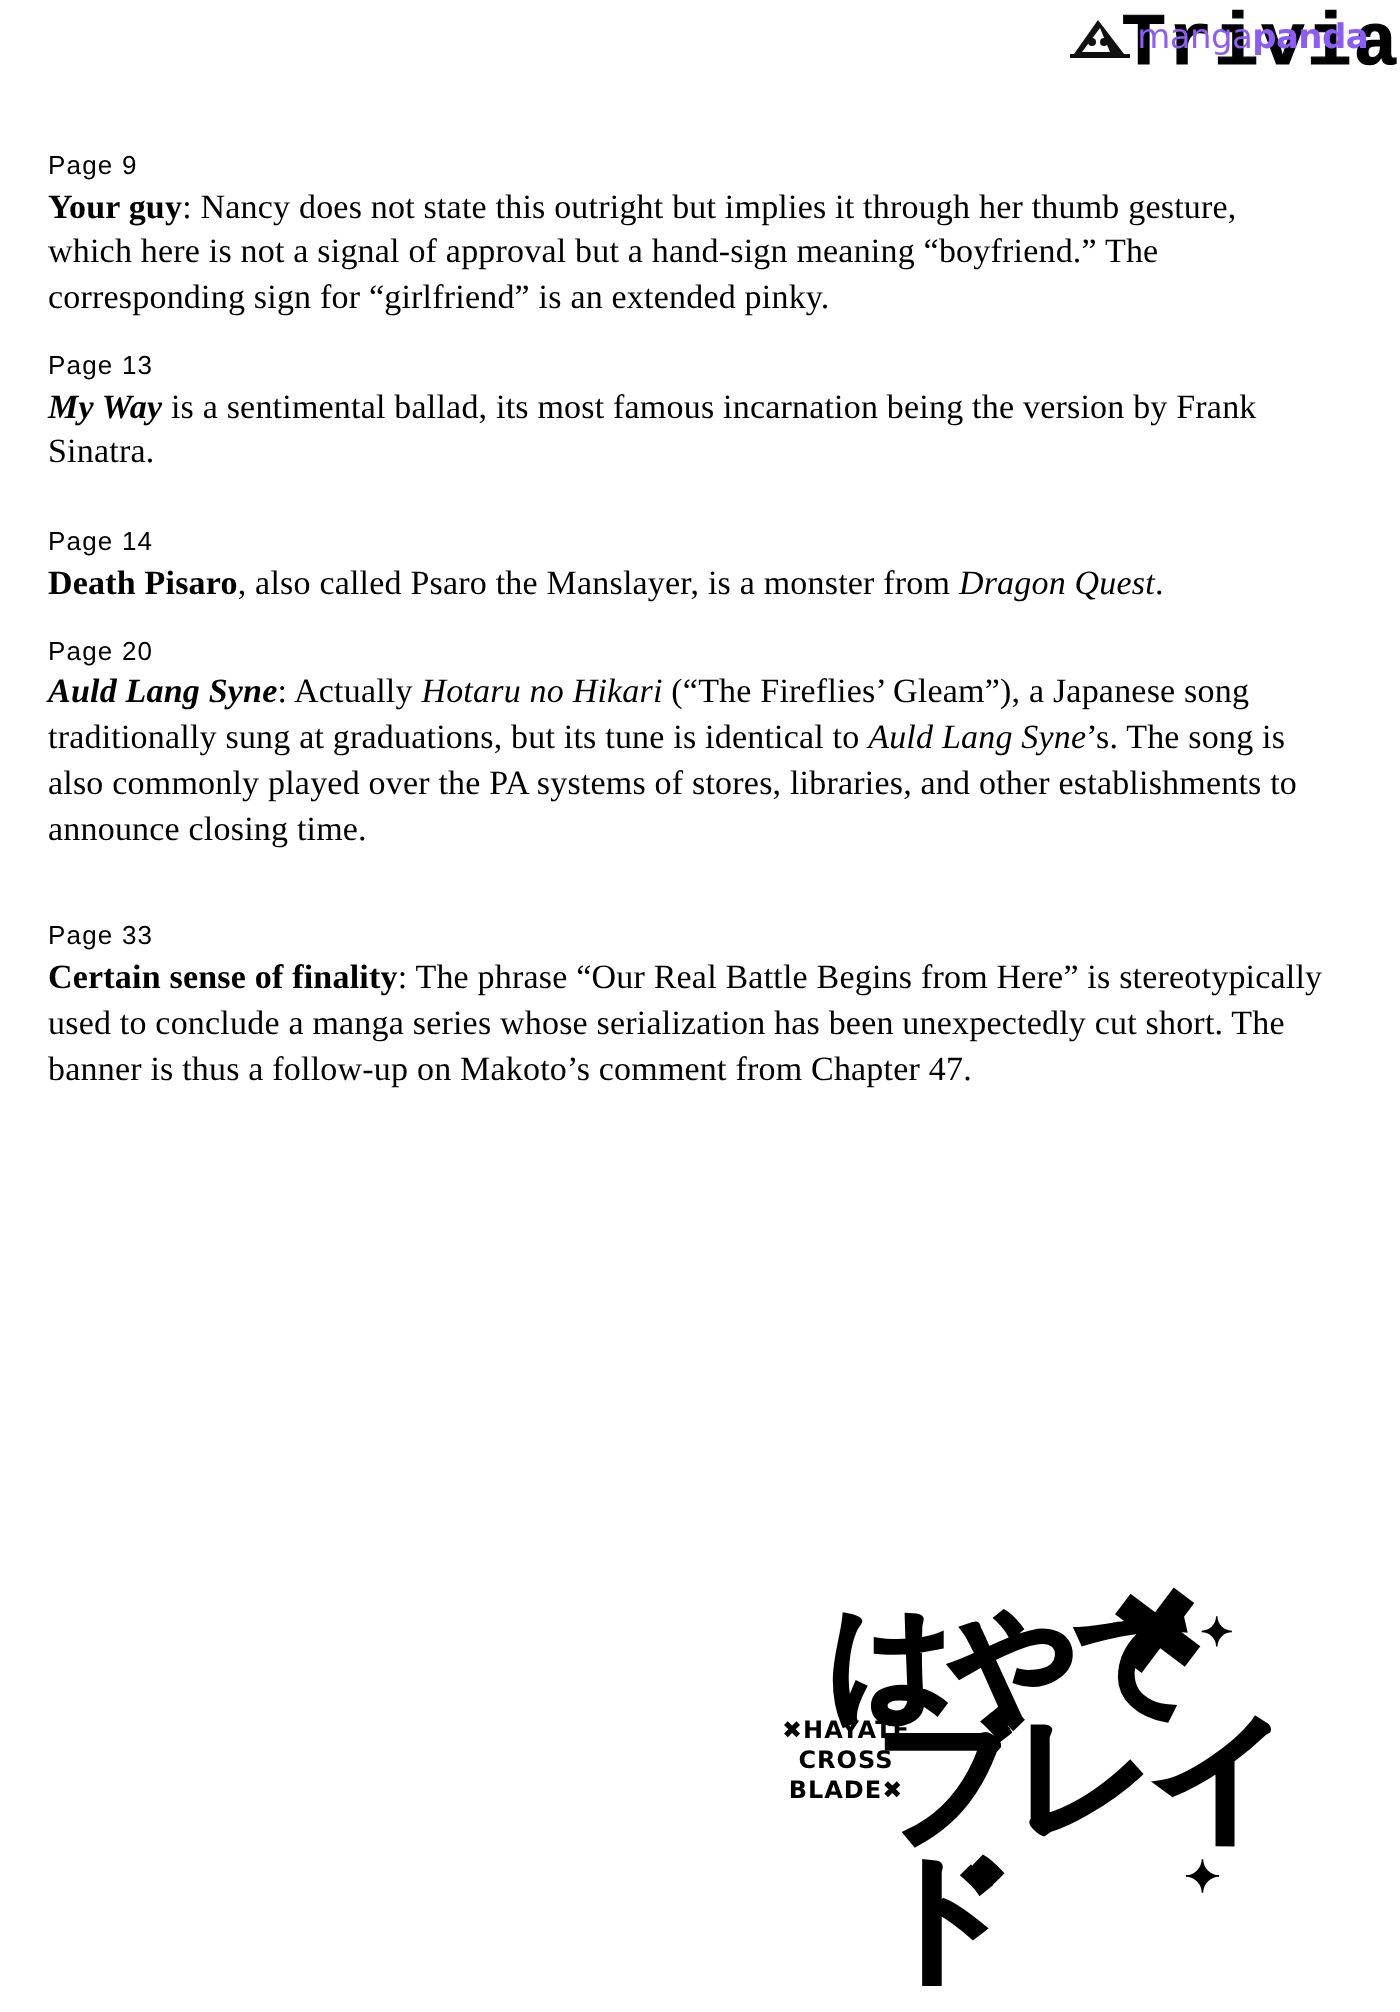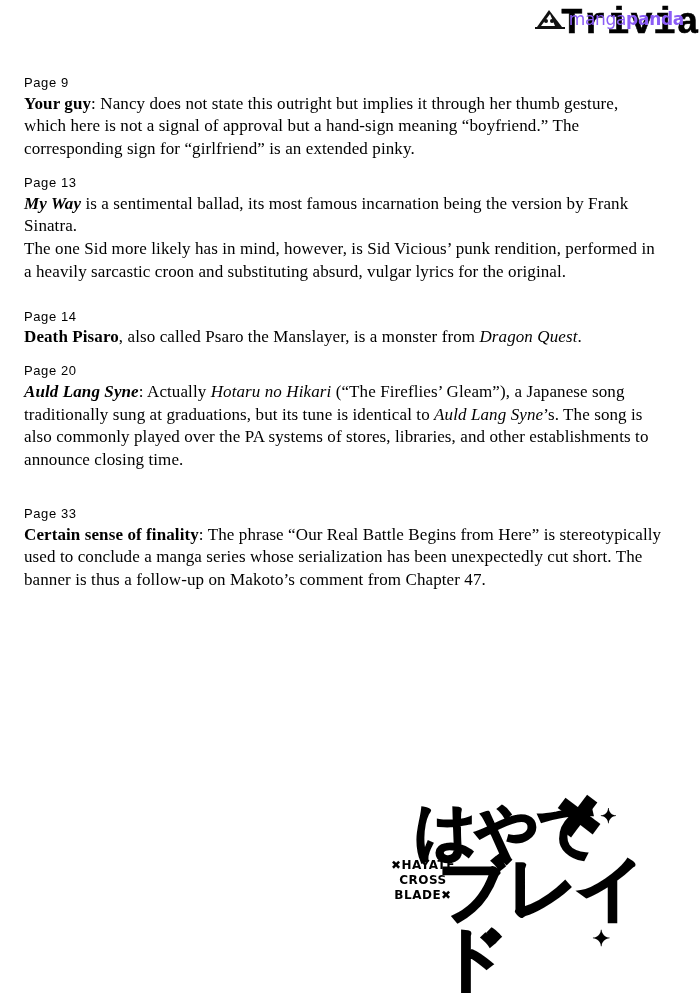--- a/index.html
+++ b/index.html
@@ -180,21 +180,20 @@
   </div>
 
   <div class="content" id="trivia-content">
       <div class="entry">
         <div class="page-label">Page 9</div>
         <p class="para"><span class="term">Your guy</span><span>: Nancy does not state this outright but implies it through her thumb gesture, which here is not a signal of approval but a hand-sign meaning “boyfriend.” The corresponding sign for “girlfriend” is an extended pinky.</span></p>
       </div>
       <div class="entry">
         <div class="page-label">Page 13</div>
         <p class="para"><span class="term-ital">My Way</span><span> is a sentimental ballad, its most famous incarnation being the version by Frank Sinatra.</span></p>
-        <p class="para"><span>The one Sid more likely has in mind, however, is Sid Vicious’ punk rendition, performed in a heavily sarcastic croon and substituting absurd, vulgar lyrics for the original.</span></p>
         <div class="gap"></div>
       </div>
       <div class="entry">
         <div class="page-label">Page 14</div>
         <p class="para"><span class="term">Death Pisaro</span><span>, also called Psaro the Manslayer, is a monster from </span><span class="ital">Dragon Quest</span><span>.</span></p>
       </div>
       <div class="entry">
         <div class="page-label">Page 20</div>
         <p class="para"><span class="term-ital">Auld Lang Syne</span><span>: Actually </span><span class="ital">Hotaru no Hikari</span><span> (“The Fireflies’ Gleam”), a Japanese song traditionally sung at graduations, but its tune is identical to </span><span class="ital">Auld Lang Syne</span><span>’s. The song is also commonly played over the PA systems of stores, libraries, and other establishments to announce closing time.</span></p>
         <div class="gap-lg"></div>

